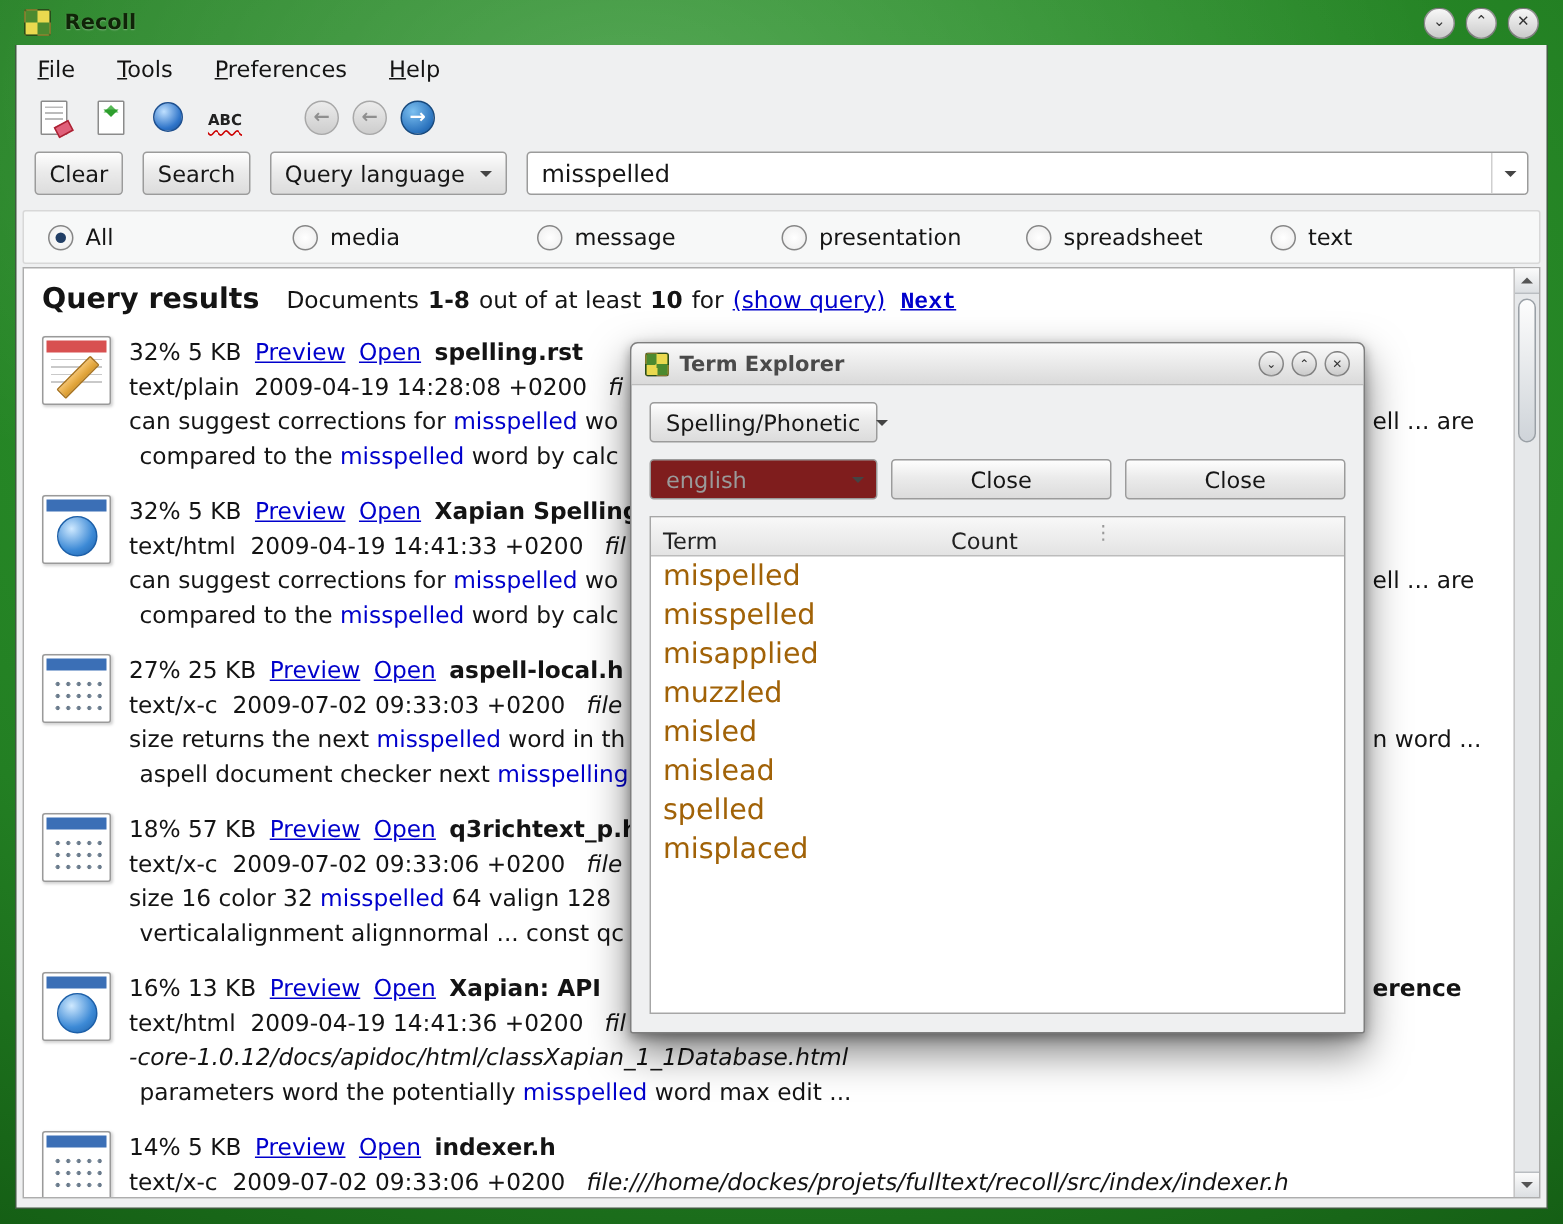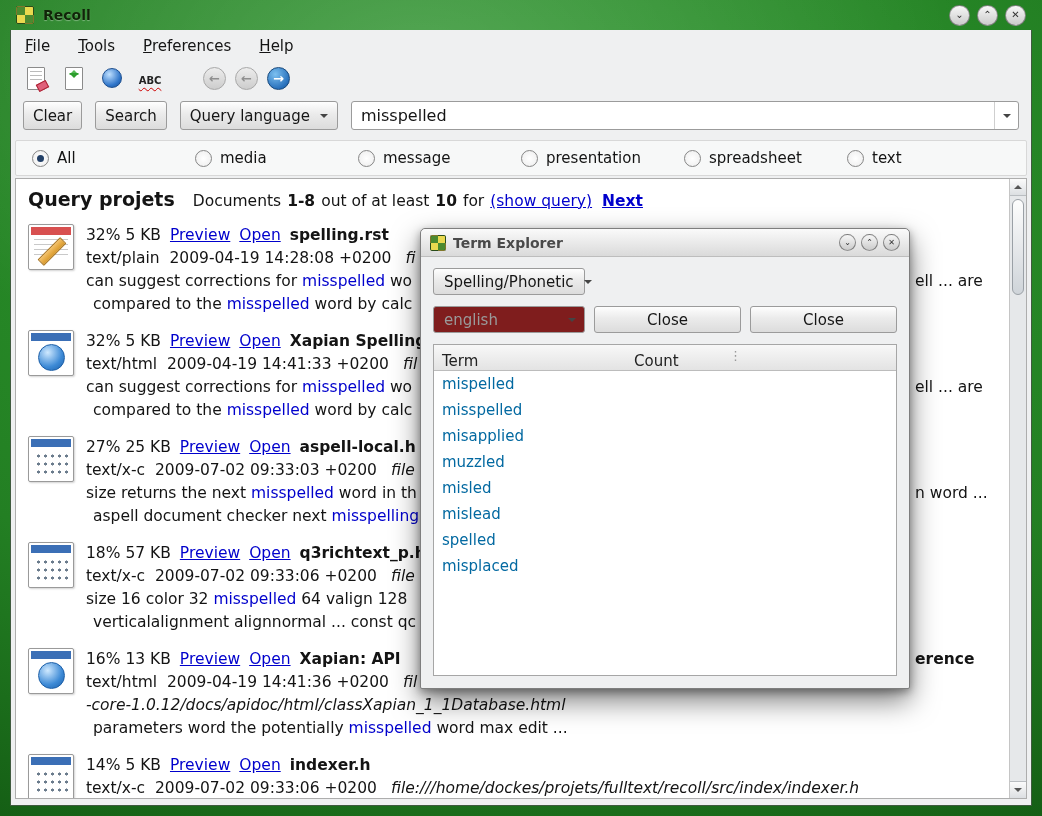--- a/index.html
+++ b/index.html
@@ -73,21 +73,21 @@
     background:radial-gradient(#ffffff,#ececec);position:relative;flex:0 0 auto;}
   .radio.sel::after{content:"";position:absolute;inset:4px;border-radius:50%;background:#223f66;}
 
   
   .results{position:absolute;left:4px;right:4px;top:148px;bottom:6px;background:#fff;border:1px solid #adadad;}
   .results-inner{position:absolute;left:0;top:0;right:17px;bottom:0;overflow:hidden;padding:9px 0 0 12px;}
   .rheader{display:flex;align-items:baseline;gap:18px;white-space:nowrap;}
   .rtitle{font-size:19px;font-weight:bold;}
   .rmeta{font-size:15.5px;display:inline-flex;gap:6px;align-items:baseline;}
   .link{color:var(--link,#0000cc);text-decoration:underline;cursor:pointer;}
-  .bnext{font-weight:bold;margin-left:4px;}
+  .bnext{font-weight:bold;margin-left:4px;font-family:Liberation Mono, monospace;}
   .result{display:flex;margin-top:14px;}
   .rbody{flex:1;min-width:0;position:relative;}
   .line{height:23px;line-height:23px;font-size:15.5px;white-space:nowrap;position:relative;overflow:visible;}
   .pctsize{margin-right:9px;}
   .sp{margin-right:9px;}
   .rtitle2{font-weight:bold;}
   .mmeta{white-space:pre;}
   .murl{font-style:italic;margin-left:14px;}
   .it{font-style:italic;}
   .indent{padding-left:7px;}
@@ -139,21 +139,21 @@
   .input{flex:1;background:#fff;border:1px solid #9b9b9b;border-radius:3px;height:27px;box-sizing:border-box;
     display:flex;align-items:center;padding:0 8px;font-size:16px;}
   .grow{flex:1;justify-content:center;}
   .ttable{margin-top:2px;height:332px;border:1px solid #a6a6a6;background:#fff;box-sizing:border-box;overflow:hidden;}
   .thead{height:25px;display:flex;align-items:flex-end;background:linear-gradient(#f8f8f8,#e3e3e3);
     border-bottom:1px solid #bcbcbc;font-size:15px;color:#222;position:relative;}
   .th.term{width:200px;padding-left:8px;box-sizing:border-box;}
   .th.count{flex:1;}
   .th-dots{position:absolute;left:295px;top:3px;color:#999;font-size:13px;}
   .th-dots::after{content:"\22EE";}
-  .trow{height:26px;line-height:26px;padding-left:8px;font-size:15px;color:#0369a1;}
+  .trow{height:26px;line-height:26px;padding-left:8px;font-size:19px;color:#a16207;}
 </style>
 </head>
 <body>
 
 <div class="titlebar">
   <span class="app-icon"></span>
   <span class="title-text">Recoll</span>
   <div class="win-controls">
       <div class="win-btn">⌄</div>
       <div class="win-btn">⌃</div>
@@ -228,21 +228,21 @@
       </div>
       <div class="filter-item">
         <span class="radio"></span>
         <span class="flabel">text</span>
       </div>
     </div>
 
   <div class="results">
     <div class="results-inner">
       <div class="rheader">
-        <span class="rtitle">Query projets</span>
+        <span class="rtitle">Query results</span>
         <span class="rmeta">
           <span>Documents</span>
           <b>1-8</b>
           <span>out of at least</span>
           <b>10</b>
           <span>for</span>
           <a class="link">(show query)</a>
           <a class="link bnext">Next</a>
         </span>
       </div>

